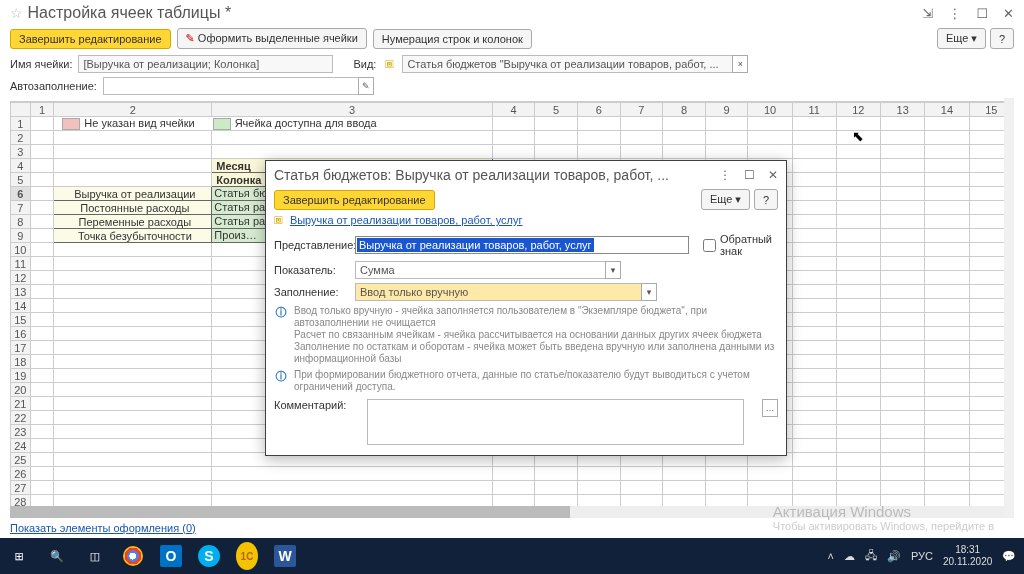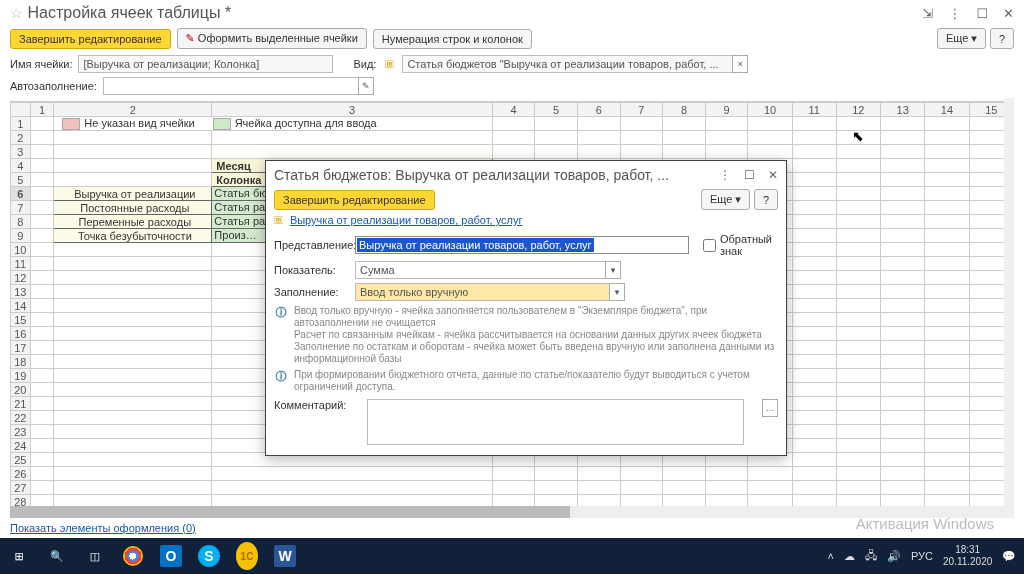--- a/index.html
+++ b/index.html
@@ -41,21 +41,21 @@
   .m-bar{display:flex;align-items:center;padding:0 8px 4px 8px;}
   .m-bar .toolbar-right{display:flex;gap:4px;}
   .m-link{padding:0 8px 4px 8px;}
   .m-link a{color:#1a56b0;text-decoration:underline;font-size:11px;}
   .m-link .folder{color:#d6a800;margin-right:4px;}
   .m-row{display:flex;align-items:center;padding:2px 8px;gap:6px;}
   .m-row label{width:75px;color:#333;}
   .m-input{flex:1;border:1px solid #888;height:18px;box-sizing:border-box;padding:0 4px;font-size:11px;}
   .m-sel{background:#1a56d0;color:#fff;padding:1px 2px;}
   .m-dd{width:250px;}
-  .m-dd-wide{width:254px;background:#ffe9a8;}
+  .m-dd-wide{width:286px;background:#ffe9a8;}
   .m-info{display:flex;padding:2px 8px;gap:6px;}
   .m-info .i{color:#2a7ab8;font-weight:bold;width:14px;text-align:center;}
   .m-info .t{flex:1;color:#888;font-size:10px;line-height:12px;}
   .m-comment{display:flex;align-items:flex-start;padding:4px 8px 10px 8px;gap:18px;}
   .m-comment textarea{flex:1;height:40px;border:1px solid #bbb;resize:none;font-family:Arial;font-size:11px;}
   .checkbox{display:flex;align-items:center;gap:4px;color:#333;}
   .checkbox input{margin:0;}
   .watermark{position:absolute;right:30px;bottom:42px;color:#bbb;font-size:15px;text-align:left;pointer-events:none;}
   .watermark .sub{font-size:11px;color:#ccc;}
   .hscroll{height:12px;background:#eee;position:relative;margin:0 10px;}
@@ -716,20 +716,21 @@
   </div>
   <div class="m-comment">
     <label style="width:75px;">Комментарий:</label>
     <textarea style=""></textarea>
     <button class="dd-btn" style="height:18px;align-self:flex-start;">…</button>
   </div>
 </div>
 
 <div class="watermark">
   <div>Активация Windows</div>
+  <div class="sub">Чтобы активировать Windows, перейдите в</div>
 </div>
 
 <span class="cursor">⬉</span>
 
 <div class="taskbar">
   <div class="tb-btn">
       <span class="win">⊞</span>
     </div>
   <div class="tb-btn">
       <span class="ic-search">🔍</span>

